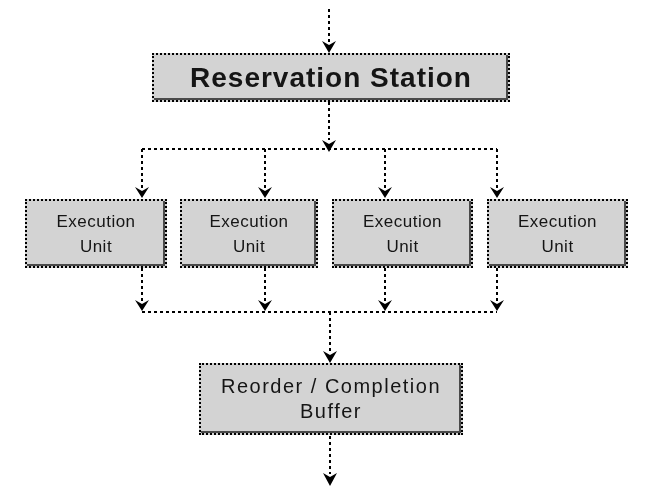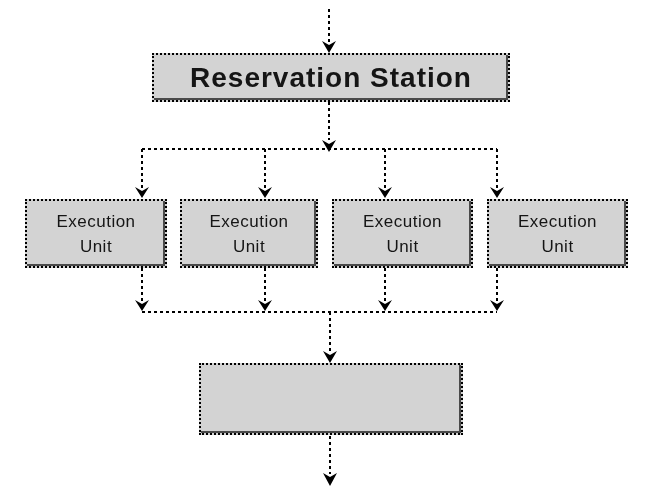--- a/index.html
+++ b/index.html
@@ -154,15 +154,17 @@
   <div class="node node--eu node--eu3">
     <span>Execution</span>
     <span>Unit</span>
   </div>
   <div class="node node--eu node--eu4">
     <span>Execution</span>
     <span>Unit</span>
   </div>
 
   <div class="node node--buffer">
+    <span>Reorder / Completion</span>
+    <span>Buffer</span>
   </div>
 
 </div>
 
 </body></html>

